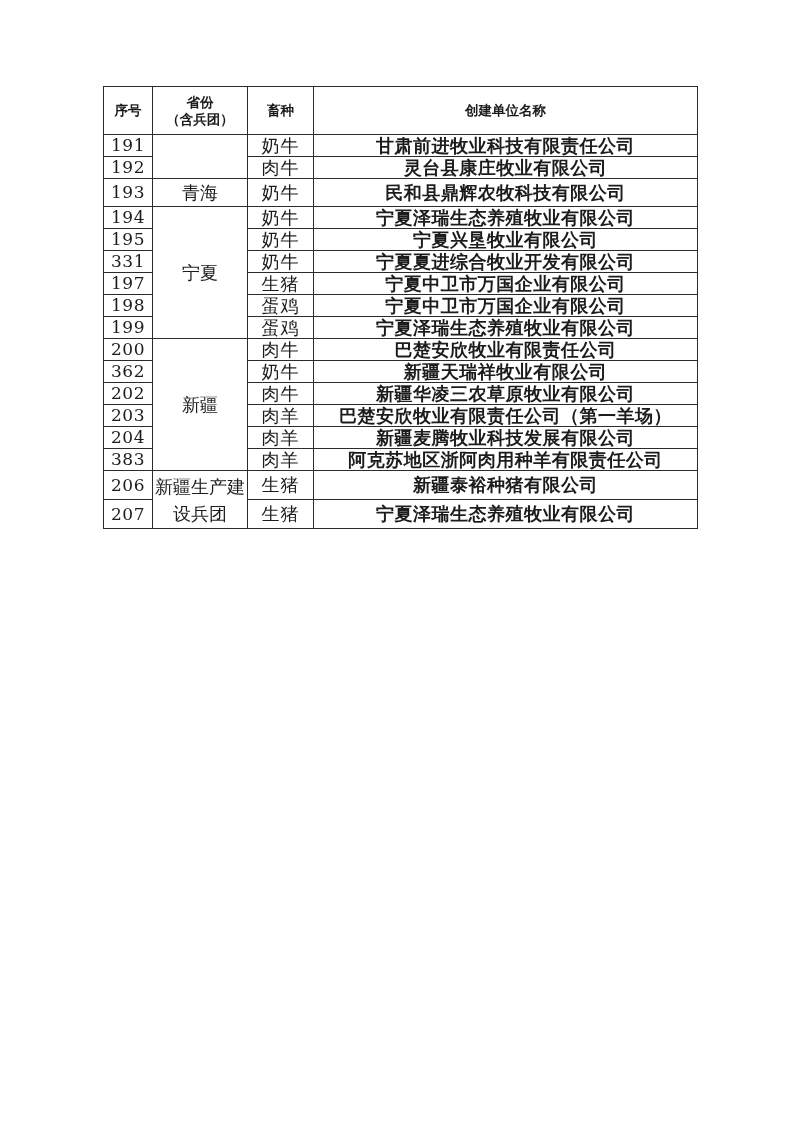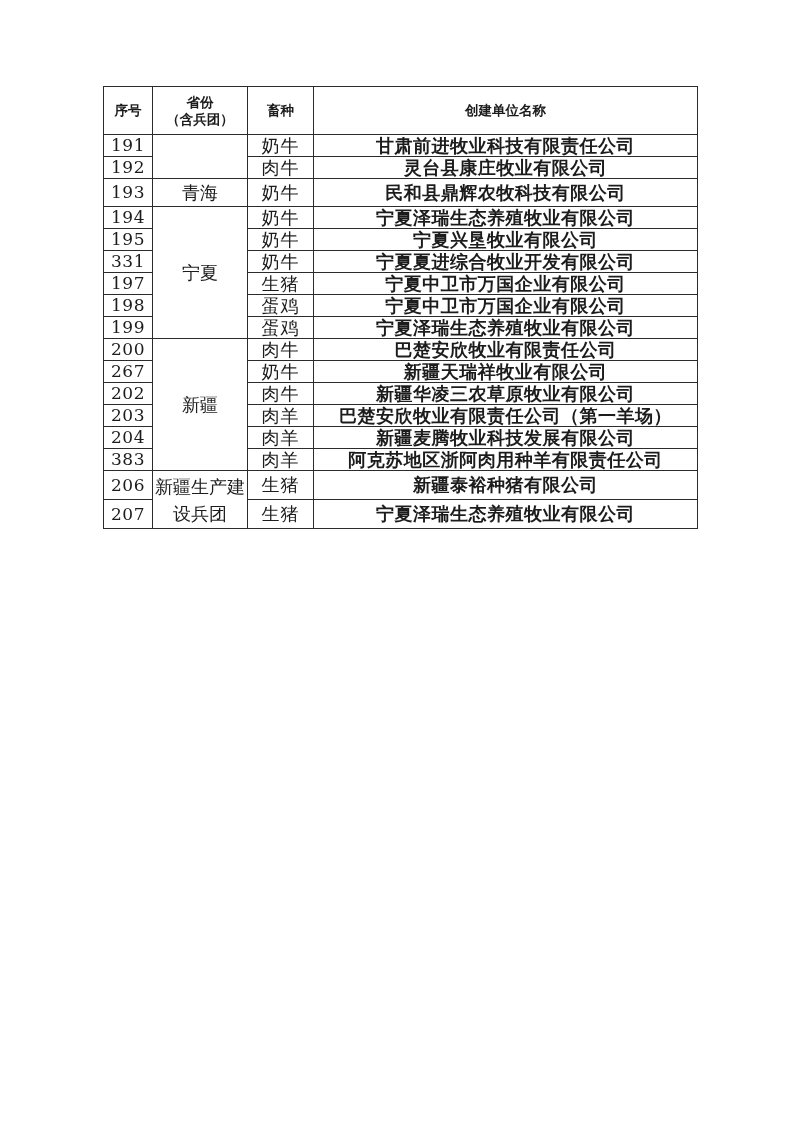--- a/index.html
+++ b/index.html
@@ -146,21 +146,21 @@
           <td class="col-species">蛋鸡</td>
           <td class="col-company">宁夏泽瑞生态养殖牧业有限公司</td>
         </tr>
         <tr>
           <td class="col-no">200</td>
           <td class="col-prov" rowspan="6">新疆</td>
           <td class="col-species">肉牛</td>
           <td class="col-company">巴楚安欣牧业有限责任公司</td>
         </tr>
         <tr>
-          <td class="col-no">267</td>
+          <td class="col-no">362</td>
           <td class="col-species">奶牛</td>
           <td class="col-company">新疆天瑞祥牧业有限公司</td>
         </tr>
         <tr>
           <td class="col-no">202</td>
           <td class="col-species">肉牛</td>
           <td class="col-company">新疆华凌三农草原牧业有限公司</td>
         </tr>
         <tr>
           <td class="col-no">203</td>

